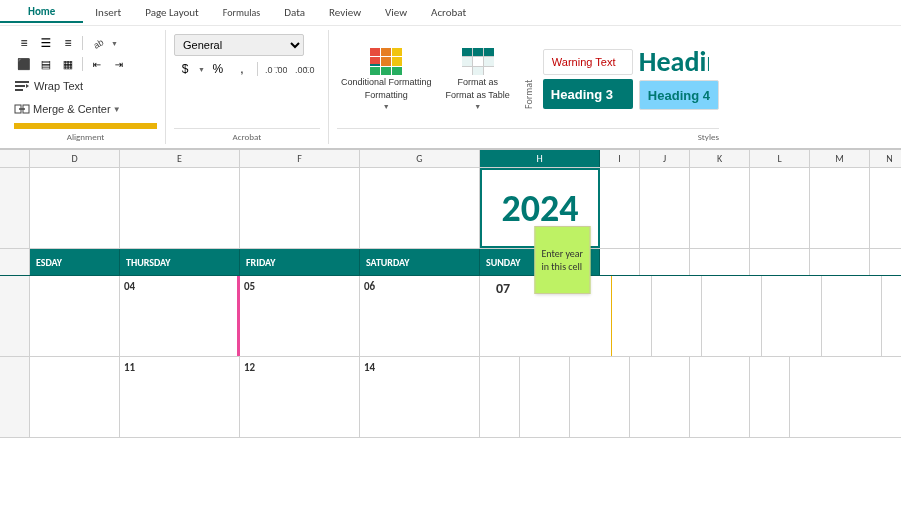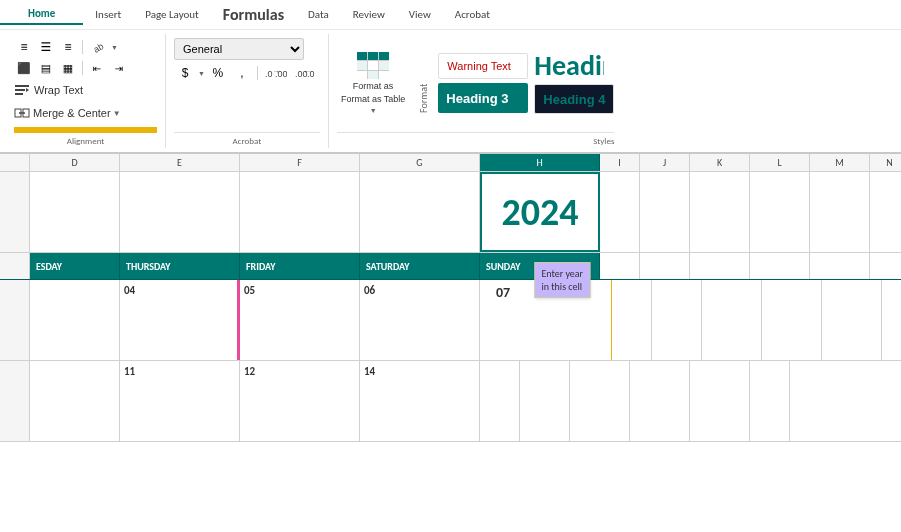--- a/index.html
+++ b/index.html
@@ -8,21 +8,21 @@
   </style>
 </head>
 <body>
 
 <div>
 
   <div style="display:flex; align-items:center; background:#fff; padding: 2px 0; border-bottom: 1px solid #e8e8e8;">
     <div style="padding: 3px 28px; font-size:11px; color:#007872; font-weight:600; border-bottom: 2px solid #007872; cursor:pointer;">Home</div>
     <div style="padding: 3px 12px; font-size:11px; color:#444; cursor:pointer;">Insert</div>
     <div style="padding: 3px 12px; font-size:11px; color:#444; cursor:pointer;">Page Layout</div>
-    <div style="padding: 3px 12px; font-size:16px; color:#444; cursor:pointer;font-weight:bold;">Formulas</div>
+    <div style="padding: 3px 12px; font-size:10px; color:#444; cursor:pointer;">Formulas</div>
     <div style="padding: 3px 12px; font-size:11px; color:#444; cursor:pointer;">Data</div>
     <div style="padding: 3px 12px; font-size:11px; color:#444; cursor:pointer;">Review</div>
     <div style="padding: 3px 12px; font-size:11px; color:#444; cursor:pointer;">View</div>
     <div style="padding: 3px 12px; font-size:11px; color:#444; cursor:pointer;">Acrobat</div>
   </div>
 
   <div style="background:#fff; border-bottom: 2px solid #c8c8c8; display:flex; align-items:stretch; padding: 4px 6px; gap:0; min-height: 95px;">
 
     <div style="display:flex; flex-direction:column; align-items:center; padding: 0 8px; border-right: 1px solid #e0e0e0; min-width: 160px;">
       <div style="display:flex; flex-direction:column; gap:3px; flex:1; padding: 4px 0; width:100%;">
@@ -108,20 +108,37 @@
               </svg>
           </button>
         </div>
       </div>
       <div style="font-size:9px;color:#666;padding:2px 0;border-top:1px solid #e0e0e0;width:100%;text-align:center;margin-top:auto;">Acrobat</div>
     </div>
 
     <div style="display:flex; flex-direction:column; align-items:center; padding: 0 8px; min-width: 280px;">
       <div style="display:flex; gap:6px; flex:1; padding: 4px 0; align-items:center;">
 
+        <button style="display:flex;flex-direction:column;align-items:center;justify-content:center;gap:2px;padding:4px;border:none;background:transparent;cursor:pointer;min-width:50px;height:70px;border-radius:2px;">
+
+          <div style="width:32px;height:32px;display:grid;grid-template-columns:repeat(3,1fr);grid-template-rows:repeat(3,1fr);gap:1px;">
+            <div style="background:#e74c3c;"></div>
+              <div style="background:#e67e22;"></div>
+              <div style="background:#f1c40f;"></div>
+            <div style="background:#e74c3c;border-bottom:2px solid #007872;"></div>
+              <div style="background:#e67e22;"></div>
+              <div style="background:#f1c40f;"></div>
+            <div style="background:#27ae60;"></div>
+              <div style="background:#27ae60;"></div>
+              <div style="background:#27ae60;"></div>
+          </div>
+          <span style="font-size:9px;color:#333;line-height:1.2;">Conditional Formatting</span>
+          <span style="font-size:9px;color:#333;line-height:1.2;">Formatting</span>
+          <span style="font-size:7px;color:#666;">▼</span>
+        </button>
 
         <button style="display:flex;flex-direction:column;align-items:center;justify-content:center;gap:2px;padding:4px;border:none;background:transparent;cursor:pointer;min-width:50px;height:70px;border-radius:2px;">
 
           <div style="width:32px;height:32px;display:grid;grid-template-columns:repeat(3,1fr);grid-template-rows:repeat(3,1fr);gap:1px;background:#ccc;">
             <div style="background:#007872;"></div>
               <div style="background:#007872;"></div>
               <div style="background:#007872;"></div>
             <div style="background:#e8f4f3;"></div>
               <div style="background:#fff;"></div>
               <div style="background:#e8f4f3;"></div>
@@ -140,21 +157,21 @@
 
           <button style="padding:2px 8px;border:1px solid #ddd;background:#fff;cursor:pointer;font-size:11px;color:#c00000;border-radius:2px;min-width:90px;height:26px;text-align:left;">Warning Text</button>
 
           <button style="padding:2px 8px;border:none;background:#007872;cursor:pointer;font-size:13px;font-weight:bold;color:#fff;border-radius:2px;min-width:90px;height:30px;text-align:left;">Heading 3</button>
         </div>
 
         <div style="display:flex;flex-direction:column;gap:4px;">
 
           <div style="font-size:28px;font-weight:bold;color:#007872;line-height:1;overflow:hidden;white-space:nowrap;max-width:70px;">Headin...</div>
 
-          <button style="padding:2px 8px;border:1px solid #ddd;background:#0f172a;cursor:pointer;font-size:13px;font-weight:bold;color:#007872;border-radius:2px;min-width:80px;height:30px;text-align:center;">Heading 4</button>
+          <button style="padding:2px 8px;border:1px solid #ddd;background:#7dd3fc;cursor:pointer;font-size:13px;font-weight:bold;color:#007872;border-radius:2px;min-width:80px;height:30px;text-align:center;">Heading 4</button>
         </div>
 
       </div>
       <div style="font-size:9px;color:#666;padding:2px 0;border-top:1px solid #e0e0e0;width:100%;text-align:right;margin-top:auto;">Styles</div>
     </div>
 
   </div>
 
   <div style="display:flex; background:#f5f5f5; border-bottom:1px solid #d0d0d0; height:18px;">
     <div style="width:30px;min-width:30px;border-right:1px solid #d0d0d0;"></div>
@@ -176,21 +193,21 @@
     <div style="display:flex; border-bottom:1px solid #d0d0d0;">
       <div style="width:30px;min-width:30px;display:flex;align-items:center;justify-content:center;font-size:10px;color:#666;background:#f5f5f5;border-right:1px solid #d0d0d0;min-height:80px;"></div>
       <div style="width:90px;min-width:90px;border-right:1px solid #d0d0d0;min-height:80px;"></div>
       <div style="width:120px;min-width:120px;border-right:1px solid #d0d0d0;min-height:80px;"></div>
       <div style="width:120px;min-width:120px;border-right:1px solid #d0d0d0;min-height:80px;"></div>
       <div style="width:120px;min-width:120px;border-right:1px solid #d0d0d0;min-height:80px;"></div>
 
       <div style="width:120px;min-width:120px;border:2px solid #007872;min-height:80px;display:flex;align-items:center;justify-content:center;position:relative;background:#fff;">
         <span style="font-size:38px;font-weight:bold;color:#007872;">2024</span>
 
-        <div style="position:absolute;bottom:-48px;left:50%;transform:translateX(-10%);background:#c4b5fd;border:1px solid #cccc99;padding:4px 6px;font-size:10px;color:#333;white-space:pre;z-index:10;box-shadow:1px 1px 3px rgba(0,0,0,0.15);">Enter year
+        <div style="position:absolute;bottom:-48px;left:50%;transform:translateX(-10%);background:#bef264;border:1px solid #cccc99;padding:20px 6px;font-size:10px;color:#333;white-space:pre;z-index:10;box-shadow:1px 1px 3px rgba(0,0,0,0.15);">Enter year
 in this cell</div>
       </div>
       <div style="width:40px;min-width:40px;border-right:1px solid #d0d0d0;min-height:80px;"></div>
       <div style="width:50px;min-width:50px;border-right:1px solid #d0d0d0;min-height:80px;"></div>
       <div style="width:60px;min-width:60px;border-right:1px solid #d0d0d0;min-height:80px;"></div>
       <div style="width:60px;min-width:60px;border-right:1px solid #d0d0d0;min-height:80px;"></div>
       <div style="width:60px;min-width:60px;border-right:1px solid #d0d0d0;min-height:80px;"></div>
       <div style="width:40px;min-width:40px;border-right:1px solid #d0d0d0;min-height:80px;"></div>
     </div>
 

